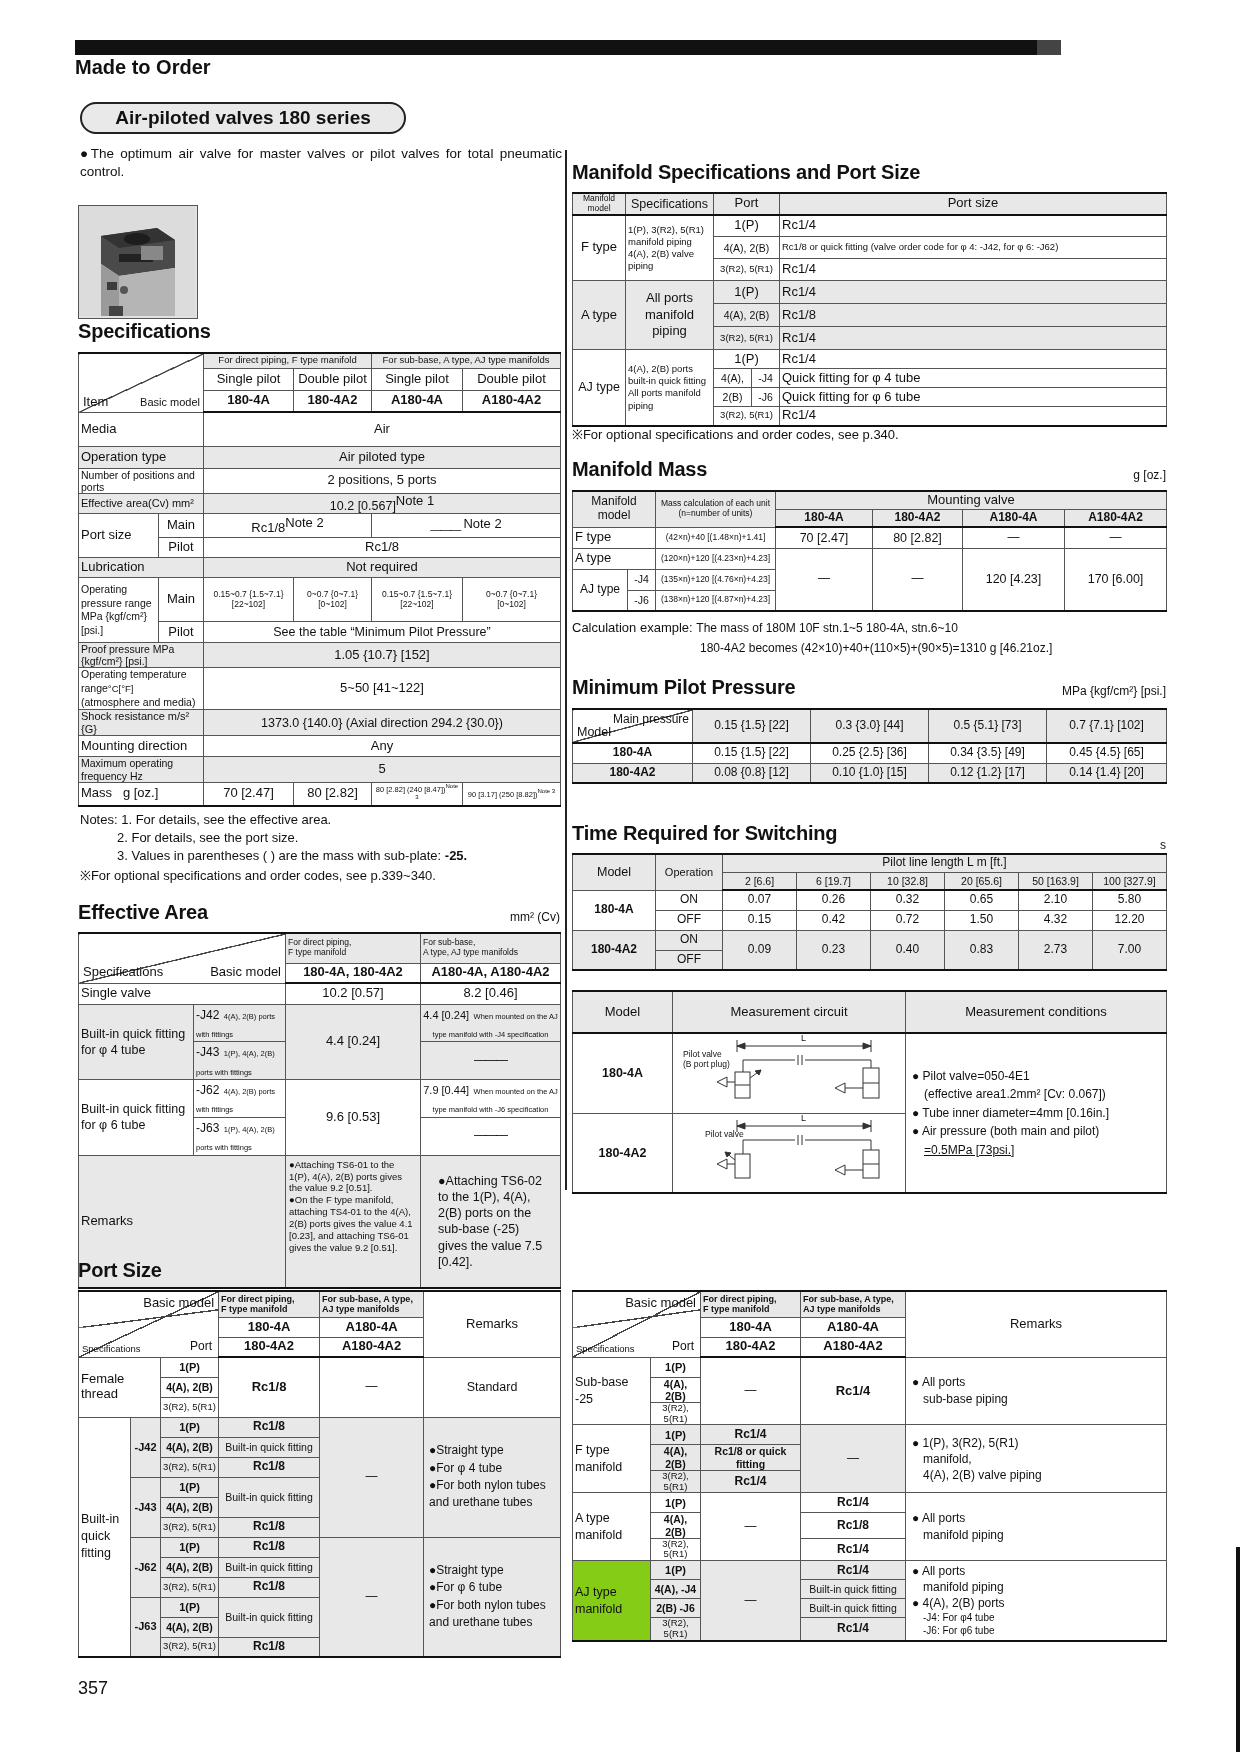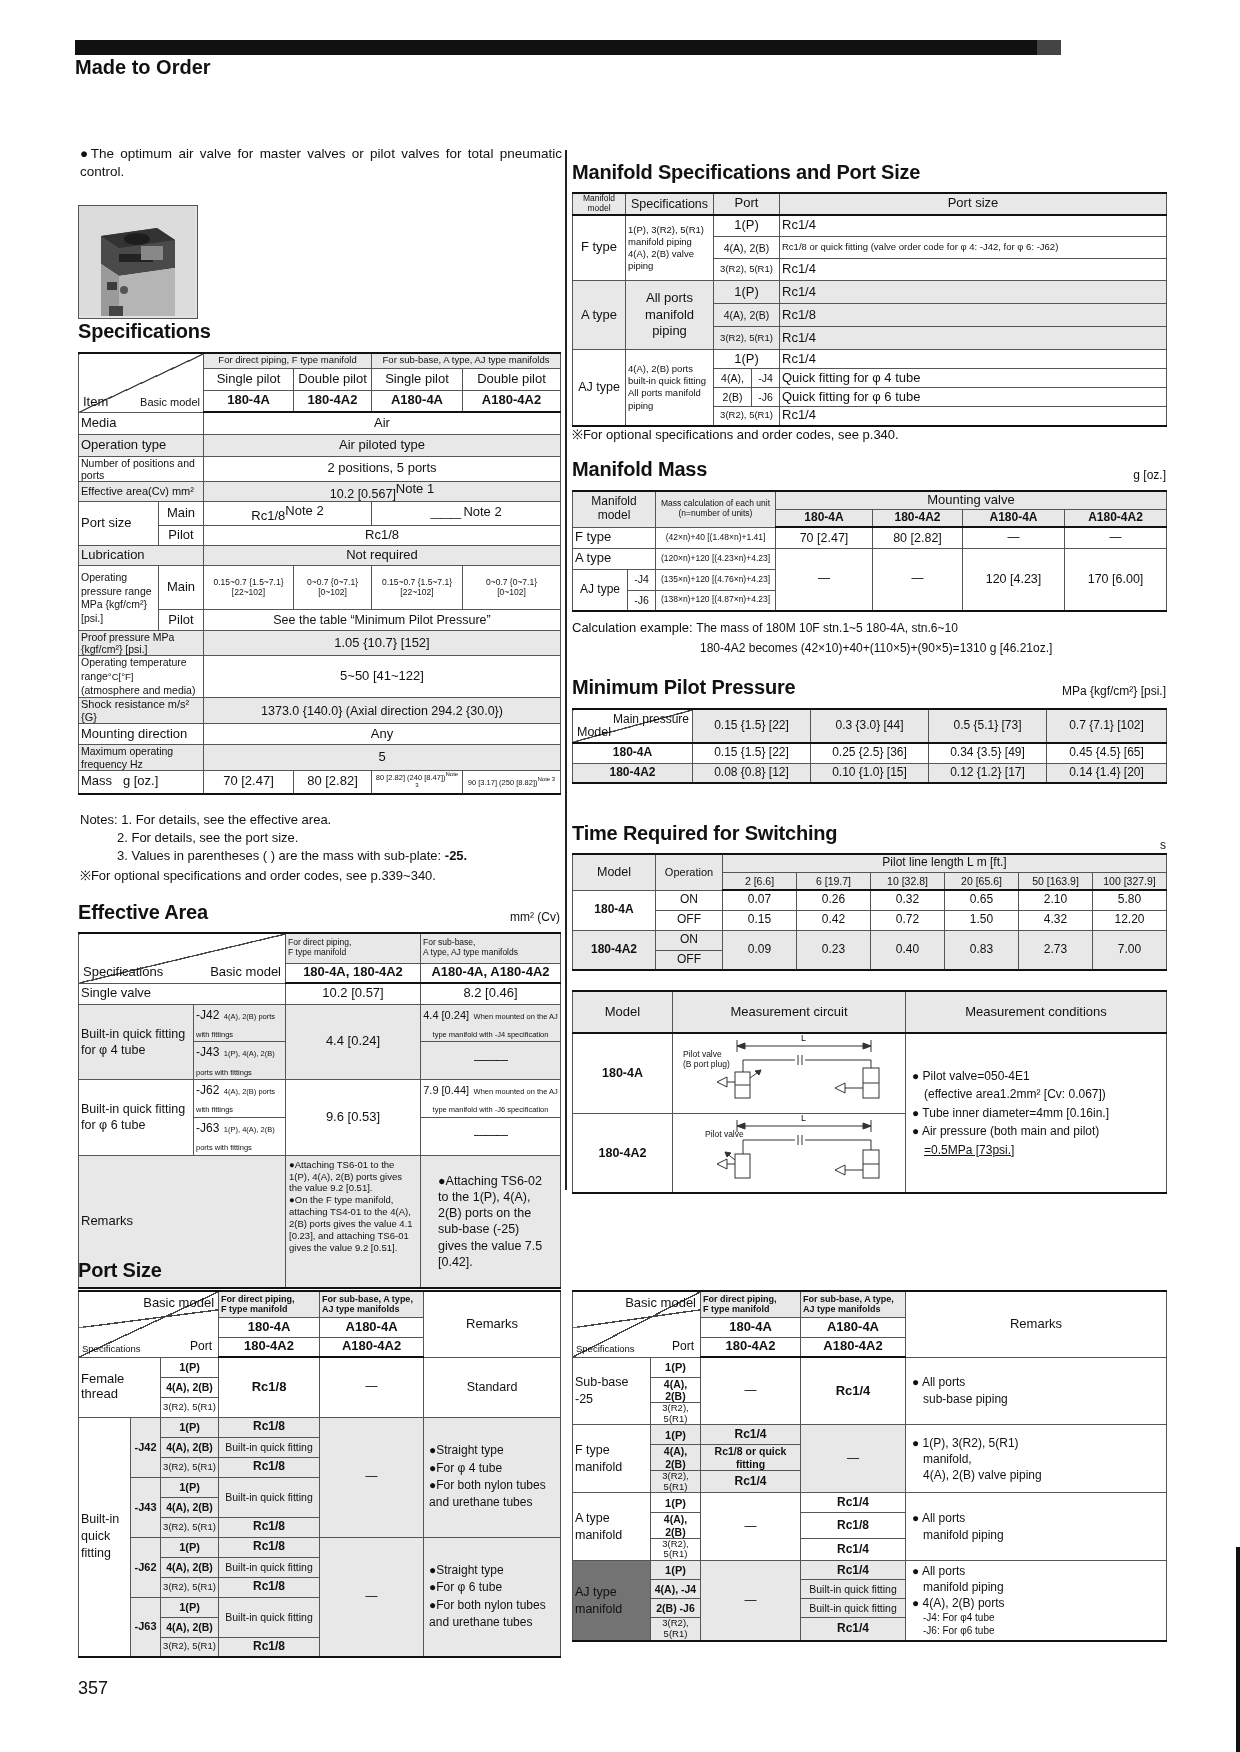--- a/index.html
+++ b/index.html
@@ -37,20 +37,21 @@
 </head>
 <body>
 
 <div id="page">
 
   <div class="abs topbar" style="left:75px;top:40px;width:962px;height:15px;"></div>
   <div class="abs" style="left:1037px;top:40px;width:24px;height:15px;background:#444;"></div>
 
   <div class="abs" style="left:75px;top:56px;font-size:20px;font-weight:bold;">Made to Order</div>
 
+  <div class="abs pill" style="left:80px;top:102px;width:322px;height:28px;">Air-piloted valves 180 series</div>
 
   <div class="abs" style="left:80px;top:145px;width:482px;font-size:13.5px;line-height:1.35;text-align:justify;">●The optimum air valve for master valves or pilot valves for total pneumatic control.</div>
 
   <div class="abs" style="left:78px;top:205px;width:118px;height:112px;border:1px solid #555;background:#e2e2e2;">
     <svg width="116" height="110" viewBox="0 0 116 110">
       <rect x="0" y="0" width="116" height="110" fill="#dcdcdc"></rect>
       <polygon points="22,30 78,22 96,34 96,62 40,70 22,58" fill="#4a4a4a"></polygon>
       <polygon points="22,30 78,22 96,34 40,42" fill="#333"></polygon>
       <ellipse cx="58" cy="33" rx="13" ry="6" fill="#1d1d1d"></ellipse>
       <rect x="40" y="48" width="34" height="8" fill="#222"></rect>
@@ -91,21 +92,21 @@
         <td class="f13">Double pilot</td>
         <td class="f13">Single pilot</td>
         <td class="f13">Double pilot</td>
       </tr>
       <tr style="height:22px" class="hb">
         <td class="f13 b">180-4A</td>
         <td class="f13 b">180-4A2</td>
         <td class="f13 b">A180-4A</td>
         <td class="f13 b">A180-4A2</td>
       </tr>
-      <tr style="height:22px">
+      <tr style="height:34px">
         <td class="lt f13" colspan="2">Media</td>
         <td class="f13" colspan="4">Air</td>
       </tr>
       <tr style="height:22px" class="sh">
         <td class="lt f13" colspan="2">Operation type</td>
         <td class="f13" colspan="4">Air piloted type</td>
       </tr>
       <tr style="height:20px">
         <td class="lt f10" colspan="2">Number of positions and ports</td>
         <td class="f13" colspan="4">2 positions, 5 ports</td>
@@ -814,21 +815,21 @@
       <tr style="height:20px">
             <td class="f10 b">4(A), 2(B)</td>
             <td class="f12 b">Rc1/8</td>
           </tr>
       <tr style="height:20px">
             <td class="f9">3(R2), 5(R1)</td>
             <td class="f12 b">Rc1/4</td>
           </tr>
 
       <tr style="height:19px" class="sh">
-        <td class="lt f125" rowspan="4" style="background:#737373;line-height:1.35;">AJ type manifold</td>
+        <td class="lt f125" rowspan="4" style="background:#84cc16;line-height:1.35;">AJ type manifold</td>
         <td class="f11 b">1(P)</td>
         <td class="f12" rowspan="4">—</td>
         <td class="f12 b">Rc1/4</td>
         <td class="lt" rowspan="4" style="line-height:1.3;padding-left:6px;background:#fff;">
           <span class="bul f12">● All ports</span>
           <span class="bul f12" style="padding-left:11px;">manifold piping</span>
           <span class="bul f12">● 4(A), 2(B) ports</span>
           <span class="bul" style="font-size:10px;padding-left:11px;">-J4: For φ4 tube</span>
           <span class="bul" style="font-size:10px;padding-left:11px;">-J6: For φ6 tube</span>
         </td>

